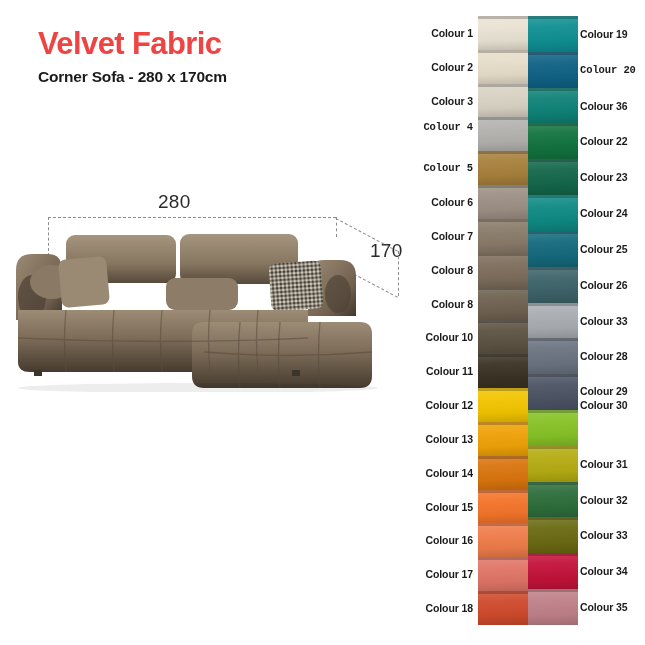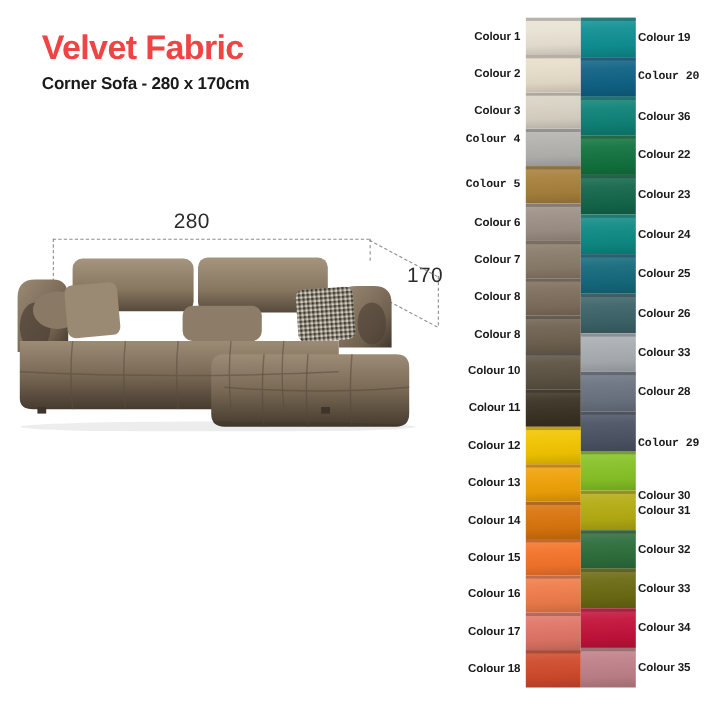--- a/index.html
+++ b/index.html
@@ -310,22 +310,22 @@
       <div class="swatch-label label-right" style="top: 28.9118px; left: 172px;">Colour 19</div>
       <div class="swatch-label label-right" style="top: 64.7353px; left: 172px; font-family: Liberation Mono, monospace;">Colour 20</div>
       <div class="swatch-label label-right" style="top: 100.559px; left: 172px;">Colour 36</div>
       <div class="swatch-label label-right" style="top: 136.382px; left: 172px;">Colour 22</div>
       <div class="swatch-label label-right" style="top: 172.206px; left: 172px;">Colour 23</div>
       <div class="swatch-label label-right" style="top: 208.029px; left: 172px;">Colour 24</div>
       <div class="swatch-label label-right" style="top: 243.853px; left: 172px;">Colour 25</div>
       <div class="swatch-label label-right" style="top: 279.676px; left: 172px;">Colour 26</div>
       <div class="swatch-label label-right" style="top: 315.5px; left: 172px;">Colour 33</div>
       <div class="swatch-label label-right" style="top: 351.324px; left: 172px;">Colour 28</div>
-      <div class="swatch-label label-right" style="top: 398px; left: 172px; font-family: Liberation Mono, monospace;">Colour 29</div>
-      <div class="swatch-label label-right" style="top: 446px; left: 172px;">Colour 30</div>
+      <div class="swatch-label label-right" style="top: 386px; left: 172px;">Colour 29</div>
+      <div class="swatch-label label-right" style="top: 400px; left: 172px;">Colour 30</div>
       <div class="swatch-label label-right" style="top: 458.794px; left: 172px;">Colour 31</div>
       <div class="swatch-label label-right" style="top: 494.618px; left: 172px;">Colour 32</div>
       <div class="swatch-label label-right" style="top: 530.441px; left: 172px;">Colour 33</div>
       <div class="swatch-label label-right" style="top: 566.265px; left: 172px;">Colour 34</div>
       <div class="swatch-label label-right" style="top: 602.088px; left: 172px;">Colour 35</div>
     </div>
 
 </div>
 
 </body></html>

